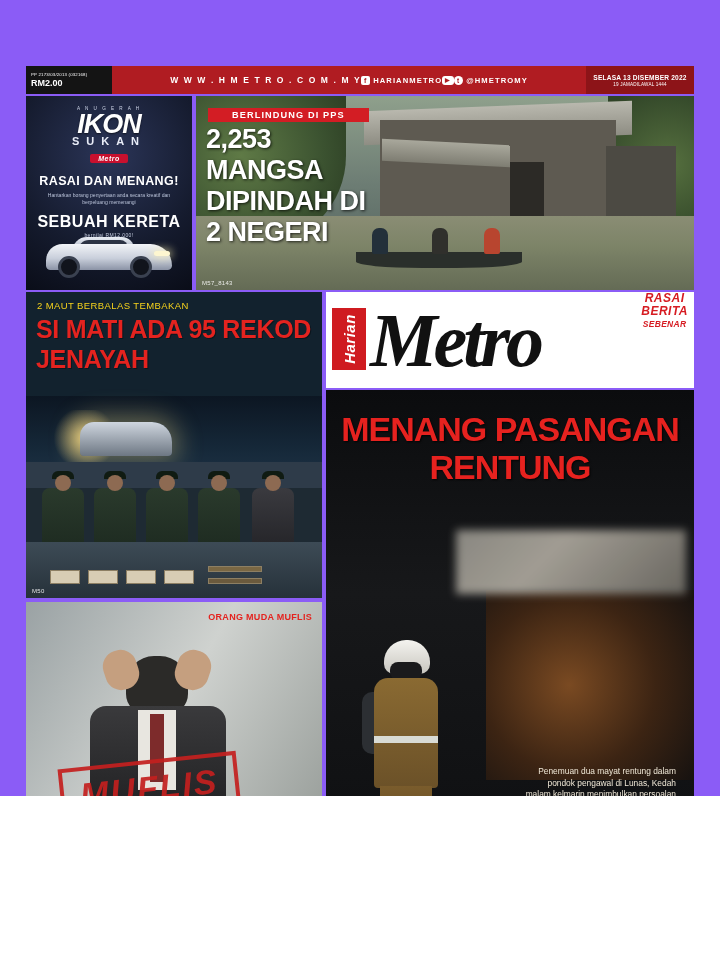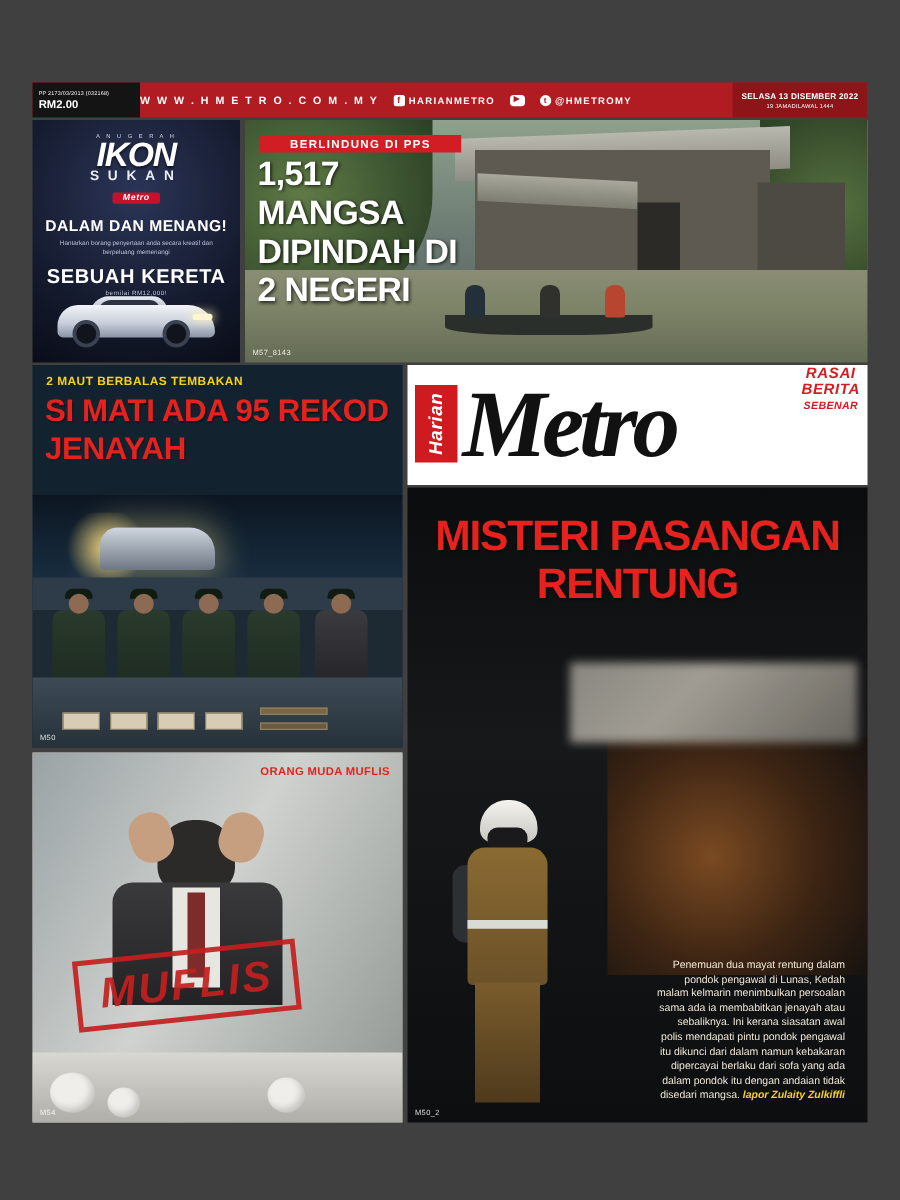--- a/index.html
+++ b/index.html
@@ -9,22 +9,22 @@
   }
   body {
     width: 720px;
     height: 960px;
     font-family: "Liberation Sans", sans-serif;
     overflow: hidden;
   }
   .page {
     position: relative;
     width: 720px;
-    height: 960px;
-    background: #404040;
+    height: 796px;
+    background: #8b5cf6;
     overflow: hidden;
   }
 
   
   .topbar {
     position: absolute;
     left: 26px; top: 66px;
     width: 668px; height: 28px;
     background: #b01c22;
     display: flex;
@@ -49,21 +49,22 @@
   }
   .topbar-left .price {
     font-size: 9px;
     font-weight: bold;
     line-height: 10px;
   }
   .topbar-mid {
     flex: 1;
     display: flex;
     align-items: center;
-    gap: 12px;
+    justify-content: center;
+    gap: 0;
     font-size: 8.5px;
     letter-spacing: 1.6px;
     font-weight: bold;
     white-space: nowrap;
   }
   .social-chip {
     display: inline-flex;
     align-items: center;
     gap: 3px;
     font-size: 7.6px;
@@ -349,21 +350,21 @@
     position: absolute;
     left: 0; top: 0; right: 0;
     height: 106px;
     background: #12222e;
   }
   .shoot-kicker {
     position: absolute;
     left: 11px; top: 8px;
     color: #f5d21c;
     font-size: 9.5px;
-    font-weight: bold;
+    font-weight: normal;
     letter-spacing: .4px;
   }
   .shoot-head {
     position: absolute;
     left: 10px; top: 22px;
     width: 276px;
     color: #e4231f;
     font-size: 25px;
     font-weight: bold;
     line-height: 30px;
@@ -731,21 +732,21 @@
       <div class="d1">SELASA 13 DISEMBER 2022</div>
       <div class="d2">19 JAMADILAWAL 1444</div>
     </div>
   </div>
 
   <div class="block ad">
     <div class="anug">A N U G E R A H</div>
     <div class="ikon">IKON</div>
     <div class="sukan">SUKAN</div>
     <div class="metro-badge">Metro</div>
-    <div class="undi">DALAM DAN MENANG!</div>
+    <div class="undi">RASAI DAN MENANG!</div>
     <div class="sub">Hantarkan borang penyertaan anda secara kreatif dan berpeluang memenangi</div>
     <div class="prize">SEBUAH KERETA</div>
     <div class="prize-val">bernilai RM12,000!</div>
     <div class="car">
       <div class="car-roof"></div>
       <div class="car-win"></div>
       <div class="car-body"></div>
       <div class="headlight"></div>
       <div class="wheel l"></div>
       <div class="wheel r"></div>
@@ -759,21 +760,21 @@
     <div class="flood-house"></div>
     <div class="flood-roof2"></div>
     <div class="flood-door"></div>
     <div class="flood-wall2"></div>
     <div class="flood-water"></div>
     <div class="boat"></div>
     <div class="person p1"></div>
     <div class="person p2"></div>
     <div class="person p3"></div>
     <div class="flood-kicker">BERLINDUNG DI PPS</div>
-    <div class="flood-head">1,517 MANGSA DIPINDAH DI 2 NEGERI</div>
+    <div class="flood-head">2,253 MANGSA DIPINDAH DI 2 NEGERI</div>
     <div class="photo-credit">M57_8143</div>
   </div>
 
   <div class="block shoot">
     <div class="shoot-top"></div>
     <div class="shoot-night"></div>
     <div class="glow"></div>
     <div class="car-night"></div>
     <div class="road"></div>
     <div class="shoot-bottom">
@@ -826,21 +827,21 @@
     <div class="mys-fire"></div>
     <div class="mys-blur"></div>
     <div class="fireman">
       <div class="fm-helmet"></div>
       <div class="fm-mask"></div>
       <div class="fm-tank"></div>
       <div class="fm-body"></div>
       <div class="fm-band"></div>
       <div class="fm-legs"></div>
     </div>
-    <div class="mys-head">MISTERI PASANGAN RENTUNG</div>
+    <div class="mys-head">MENANG PASANGAN RENTUNG</div>
     <div class="mys-body-text">
       <span>Penemuan dua mayat rentung dalam pondok pengawal di Lunas, Kedah malam kelmarin menimbulkan persoalan sama ada ia membabitkan jenayah atau sebaliknya. Ini kerana siasatan awal  polis mendapati pintu pondok pengawal itu dikunci dari dalam namun kebakaran dipercayai berlaku dari sofa yang ada dalam pondok itu dengan andaian tidak disedari mangsa. </span><span class="byline">lapor Zulaity Zulkiffli</span>
     </div>
     <div class="photo-credit">M50_2</div>
   </div>
 
   <div class="block muflis">
     <div class="muflis-bg"></div>
     <div class="mf-man">
       <div class="mf-head"></div>

